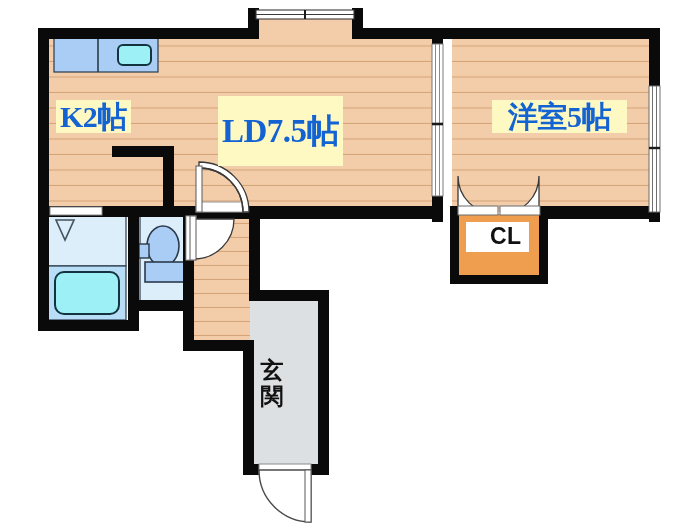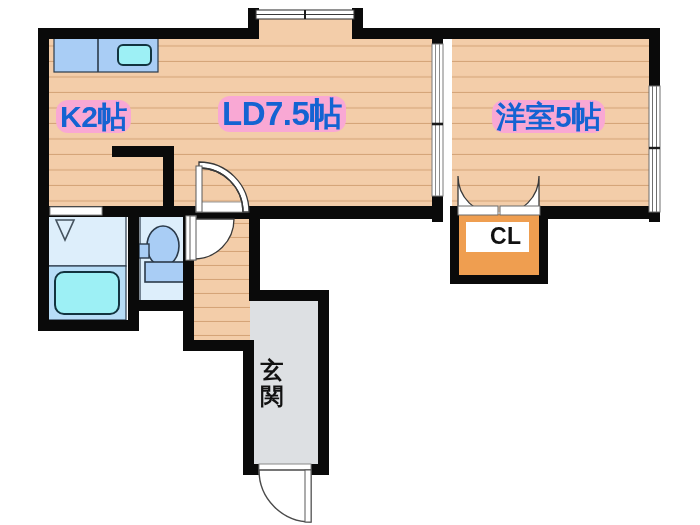--- a/index.html
+++ b/index.html
@@ -21,32 +21,31 @@
   #plan-svg {
     position: absolute;
     left: 0;
     top: 0;
     width: 700px;
     height: 525px;
     display: block;
   }
   .room-label {
     position: absolute;
-    background: #f9a8d4;
+    background: #fef9c3;
     color: #1463d2;
-    font-family: Liberation Sans, sans-serif;
+    font-family: Liberation Serif, serif;
     font-weight: 700;
     white-space: nowrap;
     line-height: 1.04;
     letter-spacing: -0.5px;
-    border-radius: 12px;
-  }
-  .label-ld   { left: 218px; top: 96px;  font-size: 33px; padding: 1px 4px; }
+  }
+  .label-ld   { left: 218px; top: 96px;  font-size: 33px; padding: 18px 4px; }
   .label-k    { left: 56px;  top: 100px; font-size: 30px; padding: 1px 4px; }
-  .label-yo   { left: 492px; top: 100px; font-size: 30px; padding: 1px 4px; }
+  .label-yo   { left: 492px; top: 100px; font-size: 30px; padding: 1px 16px; }
   .label-cl {
     position: absolute;
     left: 466px; top: 222px;
     background: #ffffff;
     color: #111111;
     font-size: 23px;
     font-weight: 700;
     font-family: "Liberation Sans", sans-serif;
     padding: 1px 7px 2px 24px;
     letter-spacing: 0.5px;

